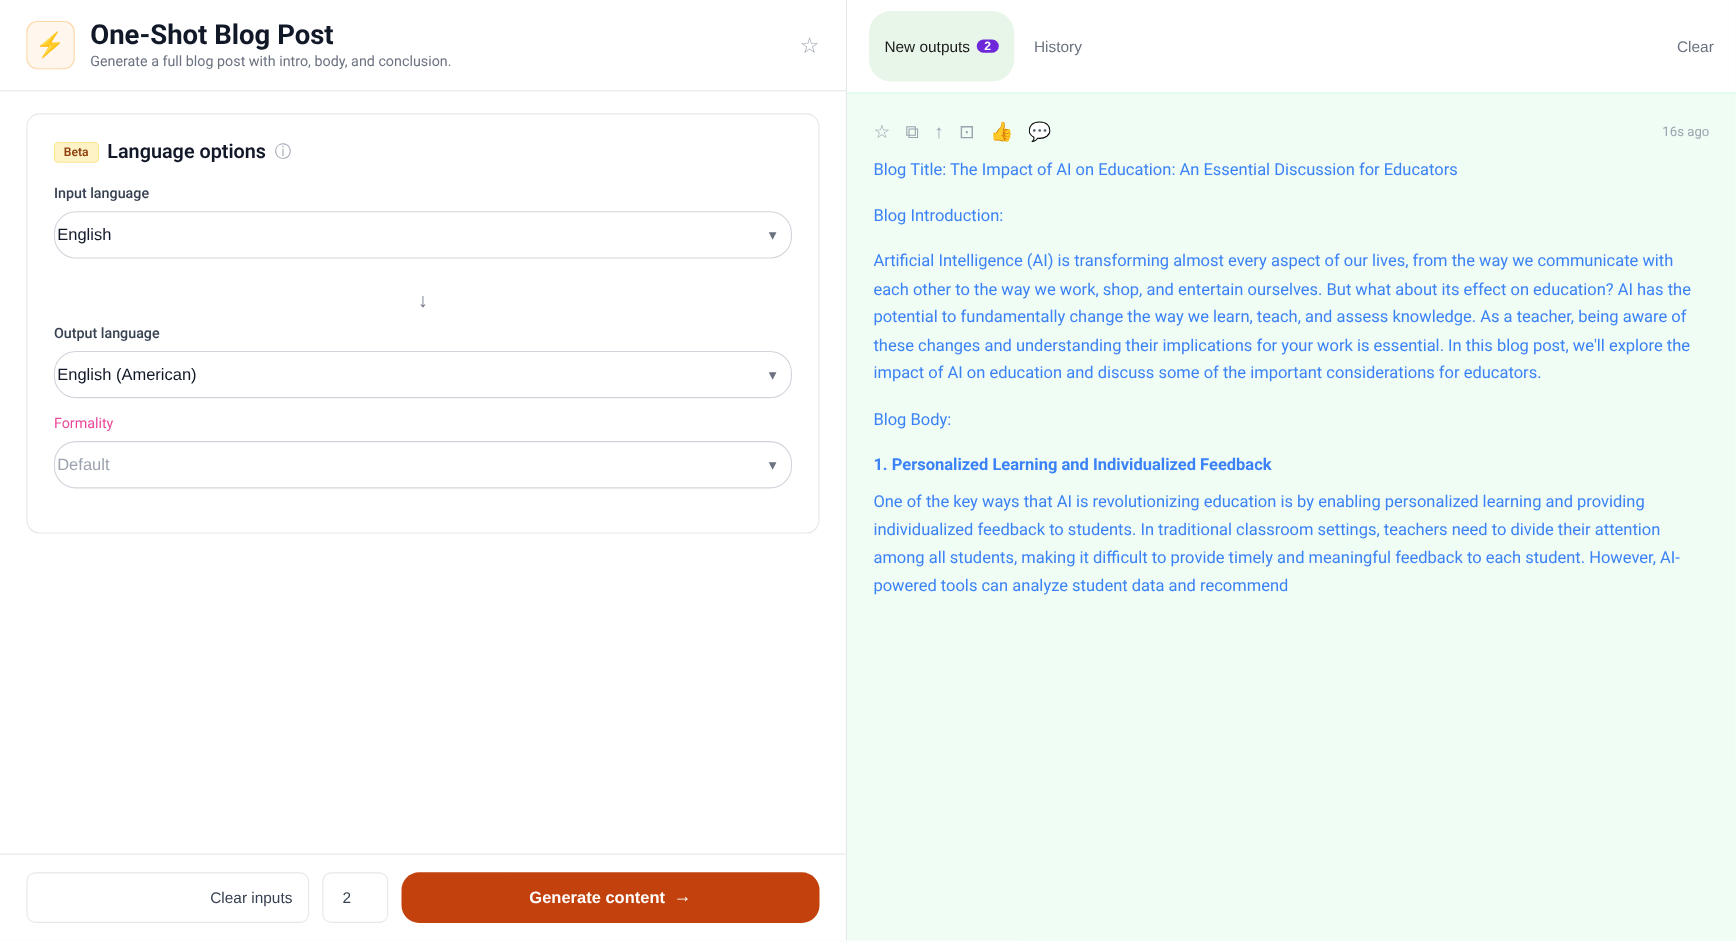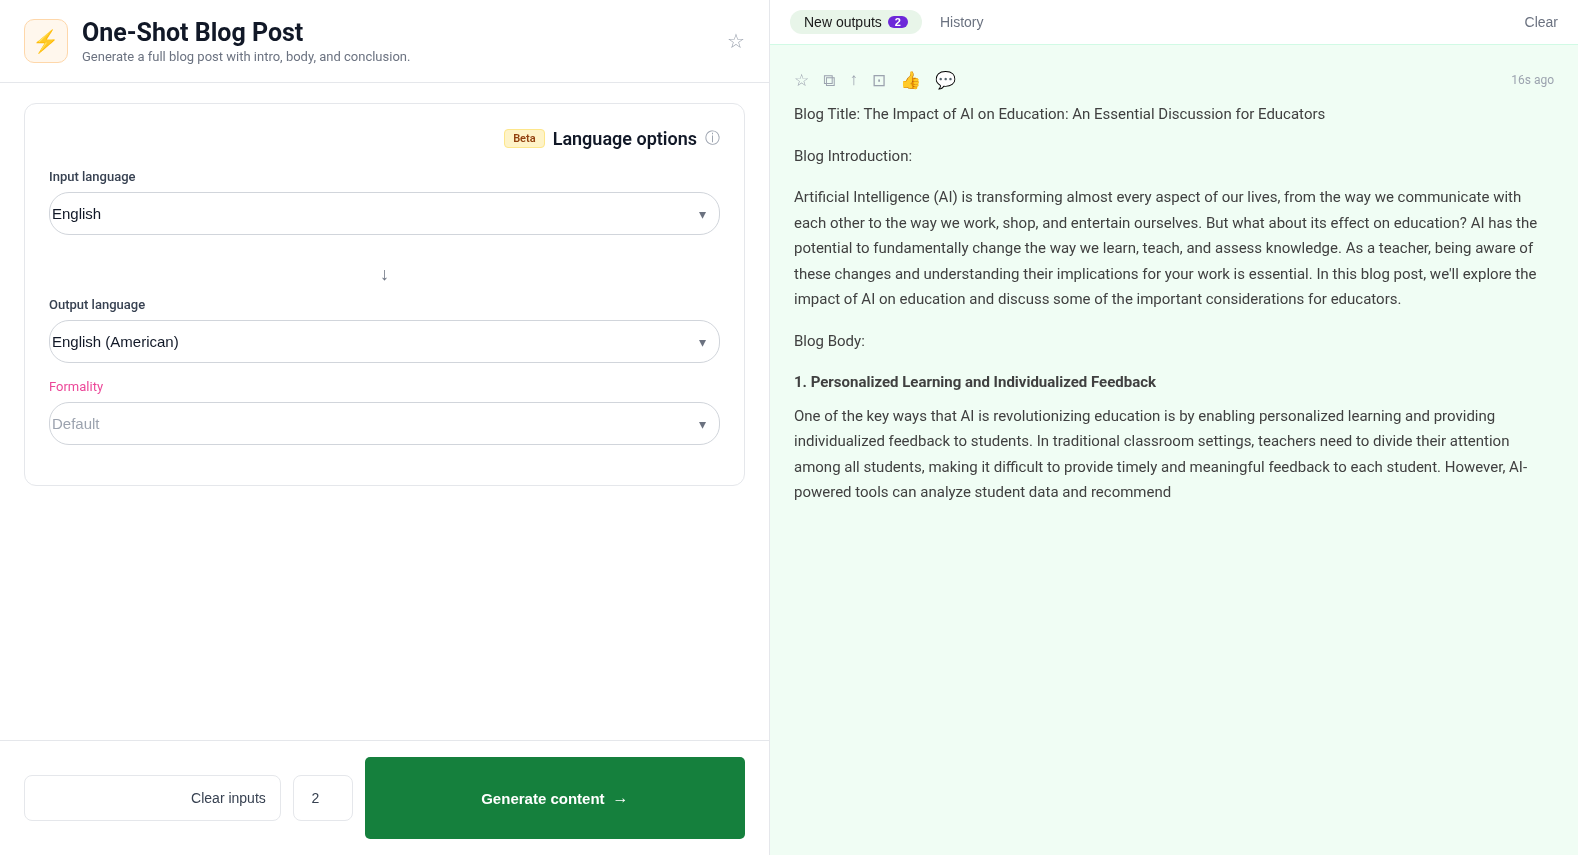--- a/index.html
+++ b/index.html
@@ -79,21 +79,20 @@
       border: 1px solid #e5e7eb;
       border-radius: 12px;
       padding: 24px;
     }
 
     .lang-card-header {
       display: flex;
       align-items: center;
       gap: 8px;
       margin-bottom: 20px;
-      justify-content: flex-end;
     }
 
     .beta-badge {
       background: #fef3c7;
       color: #92400e;
       font-size: 11px;
       font-weight: 600;
       padding: 2px 8px;
       border-radius: 4px;
       border: 1px solid #fde68a;
@@ -190,25 +189,25 @@
       padding: 14px 8px;
       border: 1px solid #e5e7eb;
       border-radius: 8px;
       font-size: 14px;
       text-align: center;
       color: #374151;
     }
 
     .generate-btn {
       flex: 1.5;
-      padding: 32px 20px;
-      background: #15803d;
+      padding: 14px 20px;
+      background: #c2410c;
       color: #fff;
       border: none;
-      border-radius: 5px;
+      border-radius: 16px;
       font-size: 15px;
       font-weight: 600;
       cursor: pointer;
       display: flex;
       align-items: center;
       justify-content: center;
       gap: 8px;
     }
 
     .generate-btn .arrow {
@@ -227,21 +226,21 @@
     .output-tabs {
       display: flex;
       align-items: center;
       padding: 10px 20px;
       border-bottom: 1px solid #d1fae5;
       background: #fff;
       gap: 4px;
     }
 
     .tab-btn {
-      padding: 4px 14px;
+      padding: 24px 14px;
       border-radius: 20px;
       border: none;
       cursor: pointer;
       font-size: 14px;
       font-weight: 500;
       display: flex;
       align-items: center;
       gap: 6px;
     }
 
@@ -302,21 +301,21 @@
 
     .output-timestamp {
       margin-left: auto;
       font-size: 12px;
       color: #9ca3af;
     }
 
     .output-text {
       font-size: 15px;
       line-height: 1.7;
-      color: #404040;
+      color: #3b82f6;
     }
 
     .output-text p {
       margin-bottom: 16px;
     }
 
     .output-text .section-title {
       font-weight: 700;
       margin-bottom: 8px;
     }

